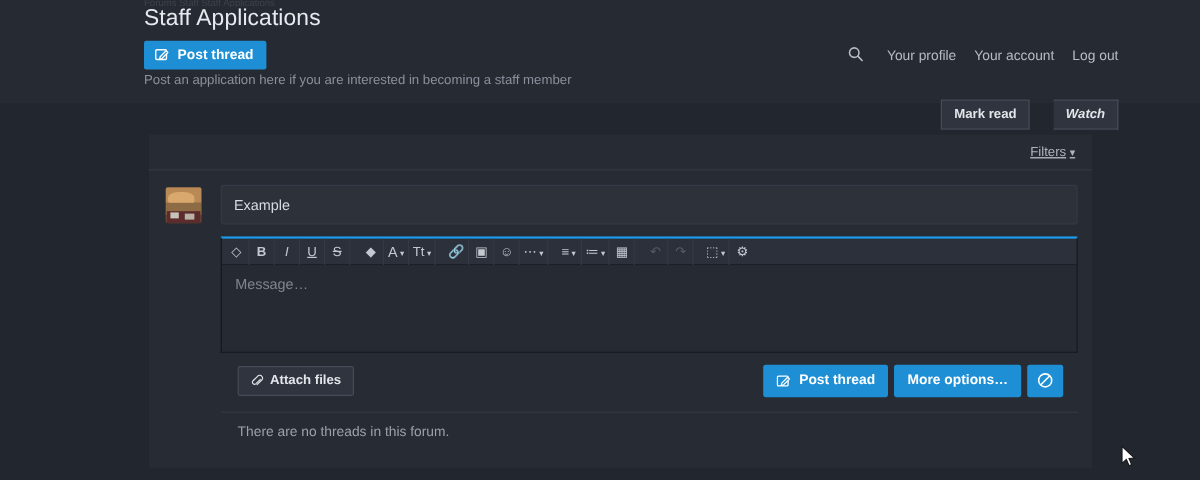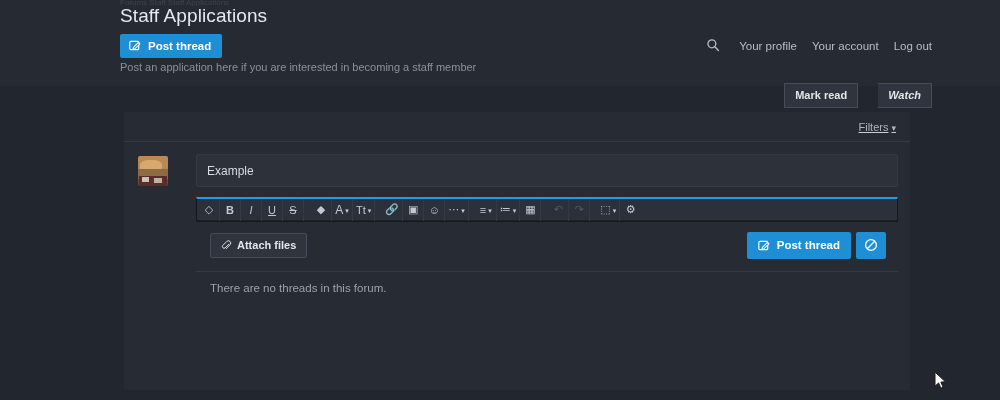--- a/index.html
+++ b/index.html
@@ -71,21 +71,21 @@
     position:absolute; left:124px; top:112px;
     width:786px; height:278px;
     background:#272b34;
   }
   .filters-row{
     height:30px; display:flex; align-items:center; justify-content:flex-end;
     padding-right:14px; border-bottom:1px solid #343943;text-decoration:underline;
   }
   .filters{ font-size:11px; color:#aeb4be; cursor:pointer; }
 
-  .composer{ padding:12px 12px 0 14px; display:flex; gap:12px; }
+  .composer{ padding:12px 12px 0 14px; display:flex; gap:0; }
   .avatar{
     width:30px; height:30px; flex:0 0 30px; border-radius:2px; overflow:hidden;
     background:#6a4b34; position:relative; margin-top:2px;
   }
   .avatar .a1{position:absolute;left:0;top:0;width:30px;height:13px;background:#b98a56;}
   .avatar .a2{position:absolute;left:2px;top:4px;width:22px;height:12px;background:#d9a86d;border-radius:40%;}
   .avatar .a3{position:absolute;left:0;top:13px;width:30px;height:10px;background:#8d6b45;}
   .avatar .a4{position:absolute;left:1px;top:20px;width:28px;height:10px;background:#5c2b2b;}
   .avatar .a5{position:absolute;left:4px;top:21px;width:7px;height:5px;background:#c8c2b8;}
   .avatar .a6{position:absolute;left:16px;top:22px;width:8px;height:5px;background:#b9b2a6;}
@@ -275,20 +275,23 @@
               <span>↷</span>
             </div>
             <div class="tb gap">
               <span>⬚</span>
               <span class="car">▾</span>
             </div>
             <div class="tb nosep">
               <span>⚙</span>
             </div>
           </div>
+        <div class="msgarea">
+          <span>Message…</span>
+        </div>
       </div>
 
       <div class="actions">
         <button class="attach">
           <span style="display:flex;">
             <svg width="11" height="11" viewBox="0 0 16 16" aria-hidden="true">
               <path d="M11.5 6 L6 11.5 a2.5 2.5 0 0 1-3.5-3.5 L8.5 2 a3.4 3.4 0 0 1 4.8 4.8 L7.6 12.5" fill="none" stroke="#e2e5ea" stroke-width="1.4" stroke-linecap="round"></path>
             </svg>
           </span>
           <span>Attach files</span>
@@ -298,20 +301,23 @@
           <button class="btn-blue">
             <span style="display:flex;">
               <svg width="13" height="13" viewBox="0 0 16 16" aria-hidden="true">
                 <rect x="1" y="3" width="11" height="10" rx="1.2" fill="none" stroke="#ffffff" stroke-width="1.4"></rect>
                 <path d="M5.5 10.2 L11.6 4.1 L13.4 5.9 L7.3 12 L5 12.4 Z" fill="#1e8fd5" stroke="#ffffff" stroke-width="1.3" stroke-linejoin="round"></path>
               </svg>
             </span>
             <span>Post thread</span>
           </button>
 
+          <button class="btn-blue">
+            <span>More options…</span>
+          </button>
 
           <button class="btn-blue icon-only">
             <span style="display:flex;">
               <svg width="14" height="14" viewBox="0 0 16 16" aria-hidden="true">
                 <circle cx="8" cy="8" r="6.2" fill="none" stroke="#ffffff" stroke-width="1.5"></circle>
                 <line x1="3.8" y1="12.2" x2="12.2" y2="3.8" stroke="#ffffff" stroke-width="1.5"></line>
               </svg>
             </span>
           </button>
         </div>

